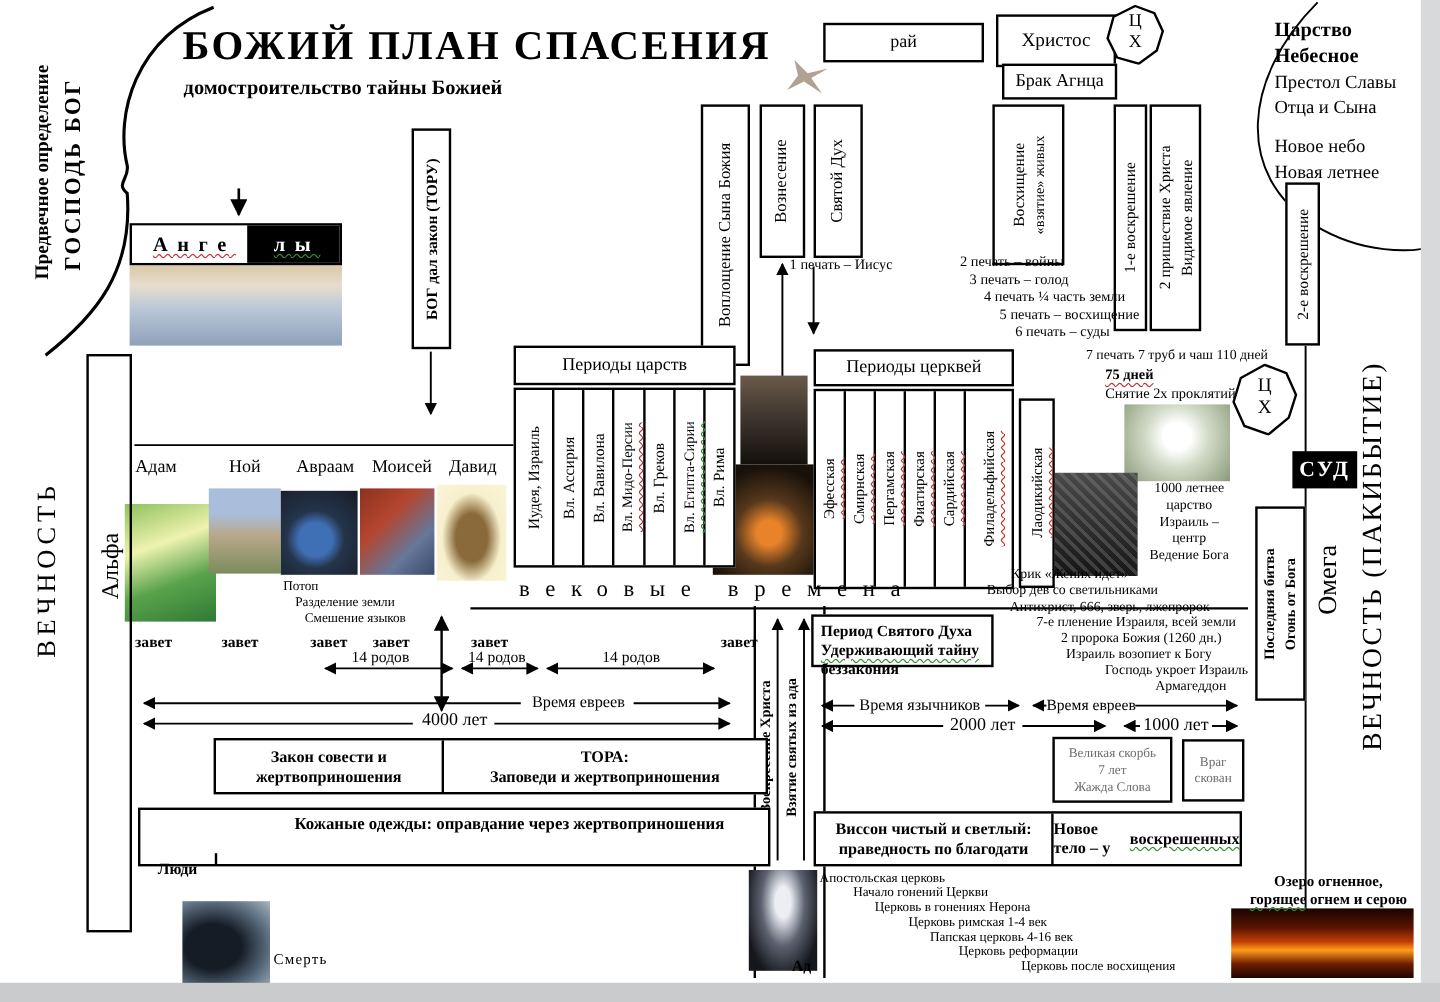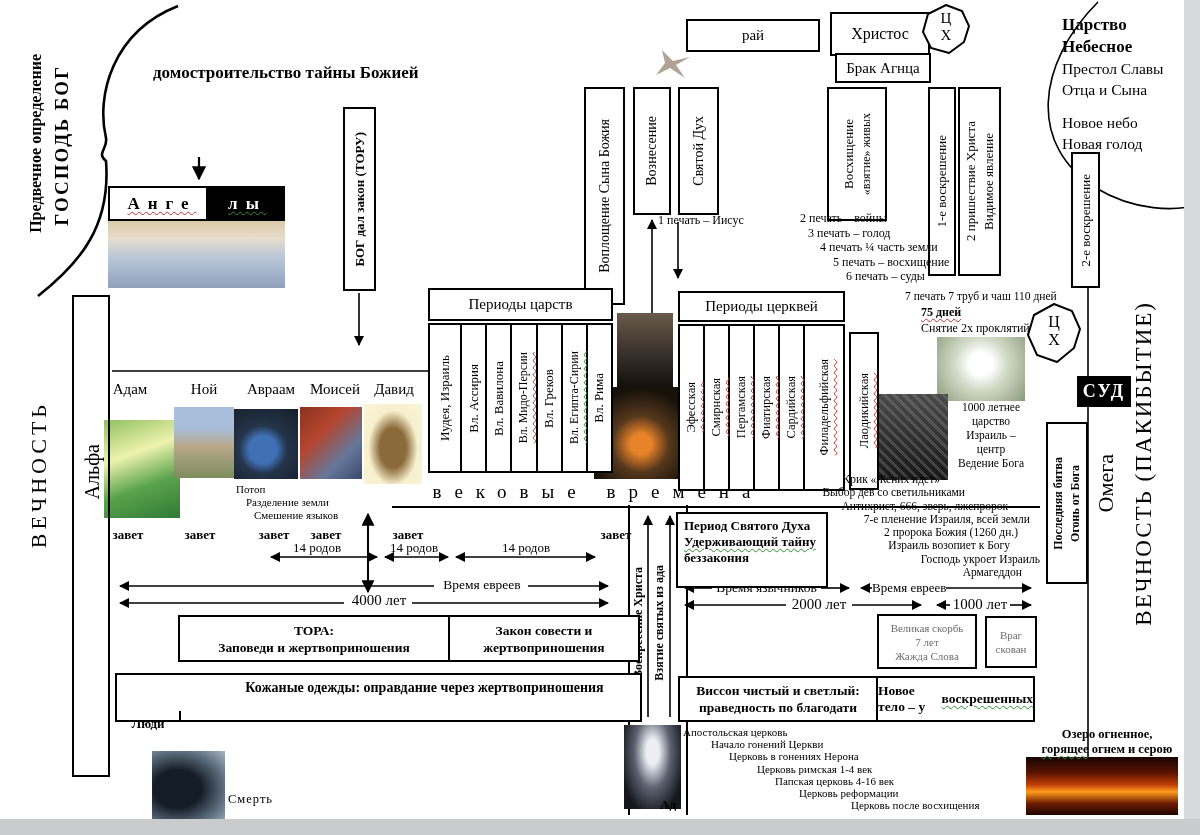--- a/index.html
+++ b/index.html
@@ -72,20 +72,21 @@
   <div class="img" style="left:300px;top:407px;width:62px;height:72px;background:linear-gradient(135deg,#8a3220 0%,#b5452e 35%,#65779a 70%,#3a4a6a 100%);"></div>
   <div class="img" style="left:364px;top:404px;width:58px;height:80px;background:radial-gradient(ellipse at 50% 55%,#8a6a3a 0%,#8a6a3a 32%,#f7f0cd 60%,#faf5d8 100%);"></div>
   <div class="img" style="left:617px;top:313px;width:56px;height:74px;background:linear-gradient(180deg,#6a5a4a 0%,#38302a 55%,#14100c 100%);"></div>
   <div class="img" style="left:594px;top:387px;width:90px;height:92px;background:radial-gradient(circle at 52% 62%,#e8832a 0%,#e8832a 14%,#57381c 38%,#17110a 75%);"></div>
   <div class="img" style="left:937px;top:337px;width:88px;height:64px;background:radial-gradient(circle at 50% 42%,#ffffff 0%,#ffffff 20%,#d3dbc8 45%,#8a9a7a 100%);"></div>
   <div class="img" style="left:878px;top:394px;width:70px;height:86px;background:repeating-linear-gradient(45deg,rgba(150,150,150,0.30) 0 3px,rgba(0,0,0,0) 3px 7px),linear-gradient(180deg,#4a4a4a,#161616);"></div>
   <div class="img" style="left:624px;top:725px;width:57px;height:84px;background:radial-gradient(ellipse at 50% 32%,#eceef4 0%,#eceef4 16%,#5c6270 45%,#15171d 80%);"></div>
   <div class="img" style="left:152px;top:751px;width:73px;height:69px;background:radial-gradient(ellipse at 35% 55%,#141c26 0%,#141c26 35%,#5d6f80 70%,#aab6c2 100%);"></div>
   <div class="img" style="left:1026px;top:757px;width:152px;height:58px;background:linear-gradient(180deg,#170400 0%,#5c1402 28%,#c24008 48%,#ff9c1c 60%,#6e1c02 80%,#1e0600 100%);"></div>
 
+  <div class="lbl left b" style="left:152px;top:20px;width:520px;font-size:34px;letter-spacing:2px;">БОЖИЙ ПЛАН СПАСЕНИЯ</div>
   <div class="lbl left b" style="left:153px;top:63px;width:400px;font-size:17px;">домостроительство тайны Божией</div>
 
   <div class="abs" style="left:22px;top:14px;width:28px;height:258px;display:flex;align-items:center;justify-content:center;">
     <span class="vt b" style="font-size:16px;">Предвечное определение</span>
   </div>
   <div class="abs" style="left:47px;top:50px;width:30px;height:190px;display:flex;align-items:center;justify-content:center;">
     <span class="vt b" style="font-size:19px;letter-spacing:2px;">ГОСПОДЬ БОГ</span>
   </div>
   <div class="abs" style="left:22px;top:385px;width:34px;height:180px;display:flex;align-items:center;justify-content:center;">
     <span class="vt" style="font-size:22px;letter-spacing:4px;">ВЕЧНОСТЬ</span>
@@ -139,21 +140,21 @@
   <div class="lbl left b" style="left:1062px;top:14px;font-size:17px;line-height:22px;">
     <div>Царство</div>
     <div>Небесное</div>
   </div>
   <div class="lbl left" style="left:1062px;top:58px;font-size:15.5px;line-height:21px;">
     <div>Престол Славы</div>
     <div>Отца и Сына</div>
   </div>
   <div class="lbl left" style="left:1062px;top:112px;font-size:15.5px;line-height:21px;">
     <div>Новое небо</div>
-    <div>Новая голод</div>
+    <div>Новая летнее</div>
   </div>
 
   <div class="box" style="left:584px;top:87px;width:41px;height:218px;">
     <span class="vt" style="font-size:14px;">Воплощение Сына Божия</span>
   </div>
   <div class="box" style="left:633px;top:87px;width:38px;height:128px;">
     <span class="vt" style="font-size:14px;">Вознесение</span>
   </div>
   <div class="box" style="left:678px;top:87px;width:41px;height:128px;">
     <span class="vt" style="font-size:14px;">Святой Дух</span>
@@ -281,45 +282,45 @@
   <div class="lbl" style="left:384px;top:540px;width:60px;font-size:13px;">14 родов</div>
   <div class="lbl" style="left:496px;top:540px;width:60px;font-size:13px;">14 родов</div>
 
   <div class="lbl" style="left:436px;top:577px;width:92px;font-size:13.5px;">Время евреев</div>
   <div class="lbl" style="left:346px;top:592px;width:66px;font-size:15px;">4000 лет</div>
   <div class="lbl" style="left:712px;top:580px;width:109px;font-size:13.5px;">Время язычников</div>
   <div class="lbl" style="left:872px;top:580px;width:74px;font-size:13px;">Время евреев</div>
   <div class="lbl" style="left:786px;top:596px;width:66px;font-size:15px;">2000 лет</div>
   <div class="lbl" style="left:950px;top:596px;width:60px;font-size:15px;">1000 лет</div>
 
-  <div class="abs left" style="left:676px;top:512px;width:152px;height:76px;border:2px solid #000;padding:4px 6px;background:#fff;">
+  <div class="abs left" style="left:676px;top:512px;width:152px;height:44px;border:2px solid #000;padding:4px 6px;background:#fff;">
     <div class="b" style="font-size:13px;line-height:16px;">Период Святого Духа</div>
     <div class="b wg" style="font-size:13px;line-height:16px;">Удерживающий тайну</div>
     <div class="b" style="font-size:13px;line-height:16px;">беззакония</div>
   </div>
 
   <div class="abs stair" style="left:795px;top:473px;width:250px;font-size:11.5px;line-height:13.3px;text-align:right;">
     <div style="padding-right:105px;">Крик «Жених идет»</div>
     <div style="padding-right:80px;">Выбор дев со светильниками</div>
     <div style="padding-right:37px;">Антихрист, 666, зверь, лжепророк</div>
     <div style="padding-right:15px;">7-е пленение Израиля, всей земли</div>
     <div style="padding-right:27px;">2 пророка Божия (1260 дн.)</div>
     <div style="padding-right:35px;">Израиль возопиет к Богу</div>
     <div style="padding-right:5px;">Господь укроет Израиль</div>
     <div style="padding-right:23px;">Армагеддон</div>
   </div>
 
   <div class="abs" style="left:178px;top:615px;width:462px;height:47px;border:2px solid #000;display:flex;background:#fff;">
+    <div class="cell" style="flex:0 0 188px;flex-direction:column;">
+      <div class="b" style="font-size:13.5px;line-height:17px;">Закон совести и</div>
+      <div class="b" style="font-size:13.5px;line-height:17px;">жертвоприношения</div>
+    </div>
     <div class="cell" style="flex:1;flex-direction:column;">
       <div class="b" style="font-size:13.5px;line-height:17px;">ТОРА:</div>
       <div class="b" style="font-size:13.5px;line-height:17px;">Заповеди и жертвоприношения</div>
-    </div>
-    <div class="cell" style="flex:0 0 188px;flex-direction:column;">
-      <div class="b" style="font-size:13.5px;line-height:17px;">Закон совести и</div>
-      <div class="b" style="font-size:13.5px;line-height:17px;">жертвоприношения</div>
     </div>
   </div>
 
   <div class="abs" style="left:115px;top:673px;width:527px;height:49px;border:2px solid #000;display:flex;background:#fff;">
     <div class="cell" style="flex:0 0 62px;align-items:flex-start;padding-top:5px;margin-top:36px;">
       <span class="b" style="font-size:13px;">Люди</span>
     </div>
     <div class="cell" style="flex:1;align-items:flex-start;padding-top:5px;">
       <span class="b" style="font-size:14px;margin-left:28px;">Кожаные одежды: оправдание через жертвоприношения</span>
     </div>

